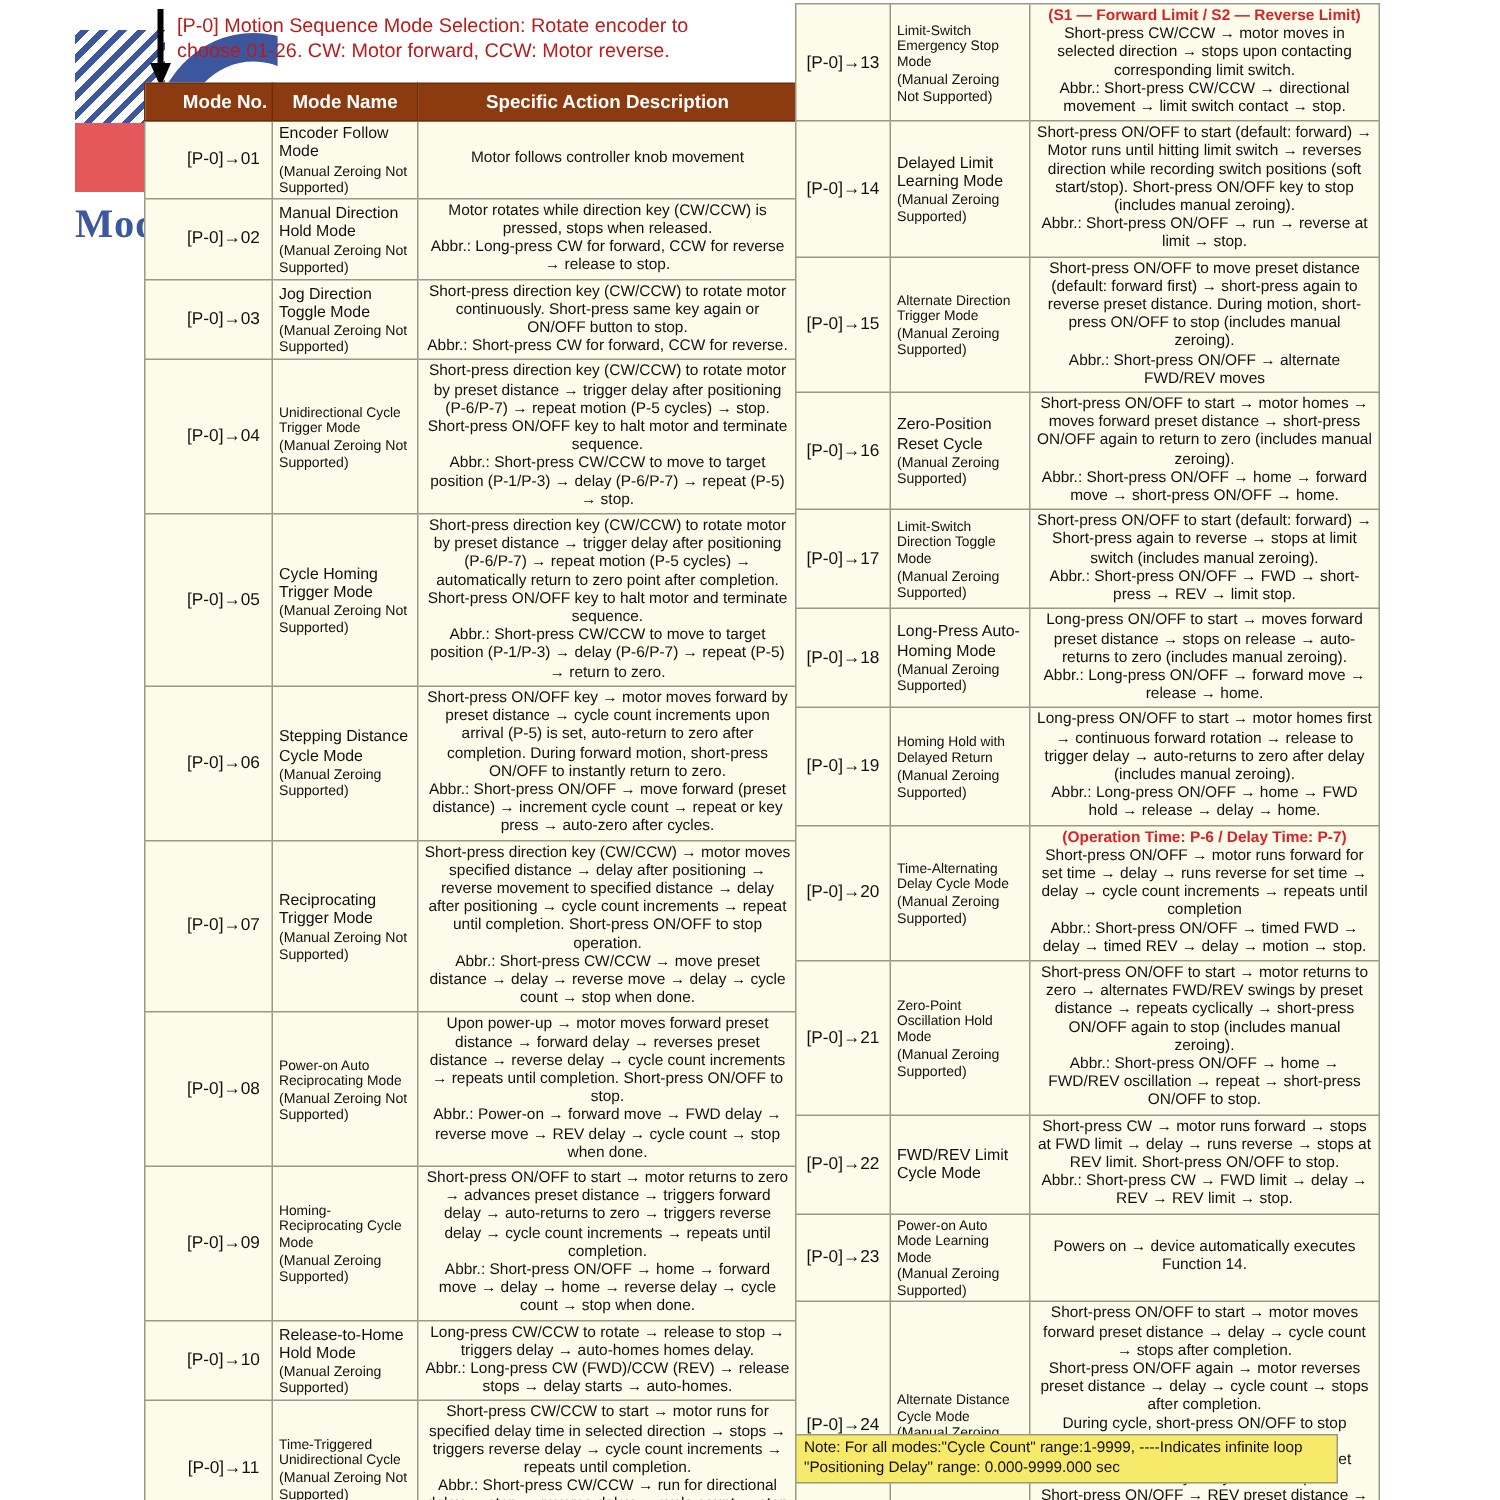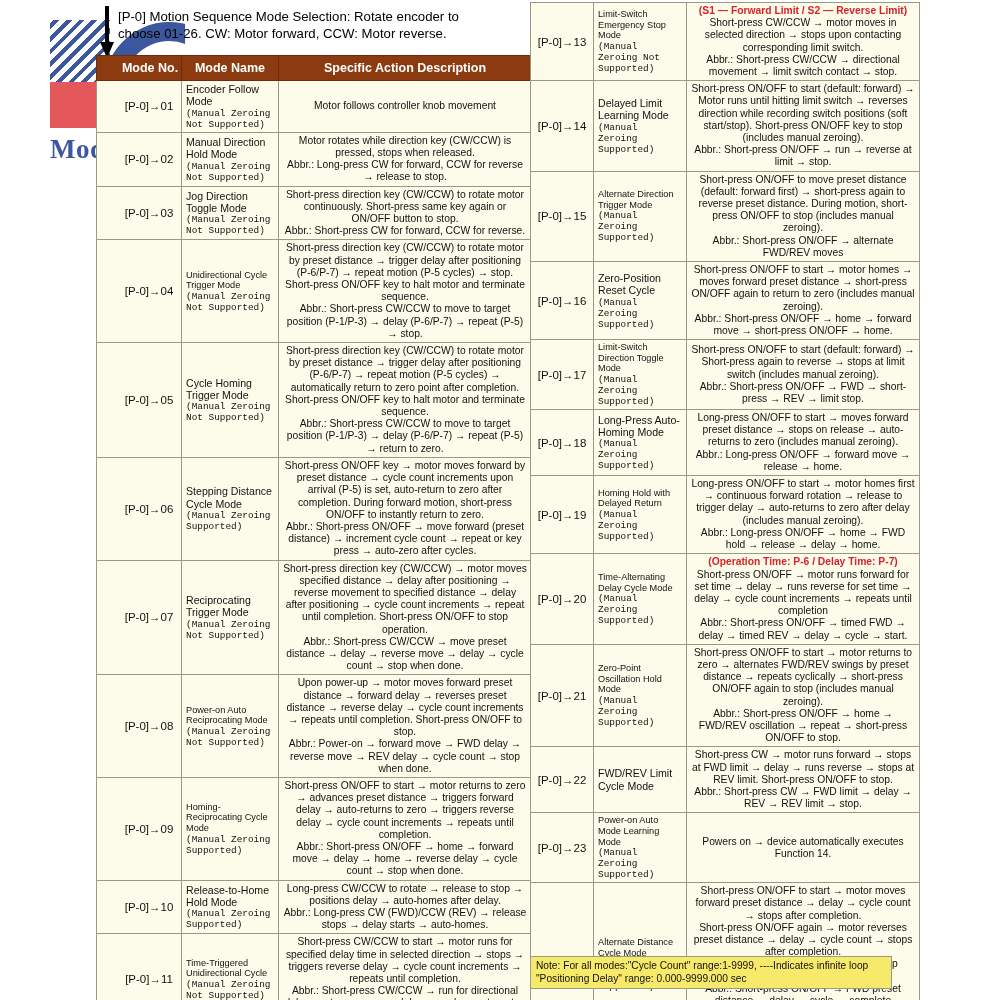--- a/index.html
+++ b/index.html
@@ -32,21 +32,21 @@
   }
   .wm.w1{left:50px;top:20px;opacity:.85;}
   .wm.w1 .wtext{font-size:27px;margin-top:4px;}
   .wm.w2{left:380px;top:420px;opacity:.5;}
   .wm.w2 .mark{transform:scale(.95);}
   .wm.w2 .wtext{font-size:27px;margin-top:2px;}
 
   
   .title{
     position:absolute;left:118px;top:8px;width:380px;
-    font-size:13.2px;line-height:17px;color:#000000;font-weight:400;
+    font-size:13.2px;line-height:17px;color:#b91c1c;font-weight:400;
   }
   .arrow{position:absolute;left:100px;top:6px;width:14px;height:52px;}
   .arrow svg{display:block;}
 
   
   table{border-collapse:collapse;table-layout:fixed;}
   .tbl{position:absolute;background:#fdfbe9;}
   .tbl td,.tbl th{
     border:1px solid #9a9a84;
     vertical-align:middle;
@@ -55,21 +55,21 @@
   }
   .hdr th{
     background:#8c3b10;color:#fff;font-weight:bold;font-size:12.5px;
     text-align:center;padding:5px 2px;border-color:#6d2d0c;
   }
   .c-no{width:56px;text-align:center;font-size:11.5px;white-space:nowrap;}
   .c-name{width:96px;font-size:10.6px;line-height:12.4px;}
   .c-desc{font-size:10.3px;line-height:12.2px;text-align:center;}
   .c-desc.center{text-align:center;}
   .red{color:#d8232a;font-weight:bold;}
-  .sub{font-size:9.4px;line-height:11px;display:block;font-family:Liberation Mono, monospace;}
+  .sub{font-size:9.4px;line-height:11px;display:block;}
 
   #left-table{left:96px;top:55px;width:400px;}
   #left-table .c-no{width:58px;padding-left:24px;}
   #left-table .c-name{width:92px;margin-left:12px;}
   #left-table .c-desc{width:248px;}
 
   #right-table{left:530px;top:2px;width:364px;}
   #right-table .c-no{width:54px;}
   #right-table .c-name{width:84px;}
   #right-table .c-desc{width:224px;}
@@ -221,21 +221,21 @@
             <div>Abbr.: Short-press ON/OFF → home → forward move → delay → home → reverse delay → cycle count → stop when done.</div>
           </td>
         </tr>
         <tr>
           <td class="c-no">[P-0]→10</td>
           <td class="c-name">
             <div>Release-to-Home Hold Mode</div>
             <span class="sub">(Manual Zeroing Supported)</span>
           </td>
           <td class="c-desc">
-            <div>Long-press CW/CCW to rotate → release to stop → positions delay → auto-homes after delay.</div>
+            <div>Long-press CW/CCW to rotate → release to stop → triggers delay → auto-homes homes delay.</div>
             <div>Abbr.: Long-press CW (FWD)/CCW (REV) → release stops → delay starts → auto-homes.</div>
           </td>
         </tr>
         <tr>
           <td class="c-no">[P-0]→11</td>
           <td class="c-name small-name">
             <div>Time-Triggered Unidirectional Cycle</div>
             <span class="sub">(Manual Zeroing Not Supported)</span>
           </td>
           <td class="c-desc">
@@ -328,21 +328,21 @@
         </tr>
         <tr>
           <td class="c-no">[P-0]→20</td>
           <td class="c-name small-name">
             <div>Time-Alternating Delay Cycle Mode</div>
             <span class="sub">(Manual Zeroing Supported)</span>
           </td>
           <td class="c-desc">
             <div class="red">(Operation Time: P-6 / Delay Time: P-7)</div>
             <div>Short-press ON/OFF → motor runs forward for set time → delay → runs reverse for set time → delay → cycle count increments → repeats until completion</div>
-            <div>Abbr.: Short-press ON/OFF → timed FWD → delay → timed REV → delay → cycle → start.</div>
+            <div>Abbr.: Short-press ON/OFF → timed FWD → delay → timed REV → delay → motion → stop.</div>
           </td>
         </tr>
         <tr>
           <td class="c-no">[P-0]→21</td>
           <td class="c-name small-name">
             <div>Zero-Point Oscillation Hold Mode</div>
             <span class="sub">(Manual Zeroing Supported)</span>
           </td>
           <td class="c-desc">
             <div>Short-press ON/OFF to start → motor returns to zero → alternates FWD/REV swings by preset distance → repeats cyclically → short-press ON/OFF again to stop (includes manual zeroing).</div>

